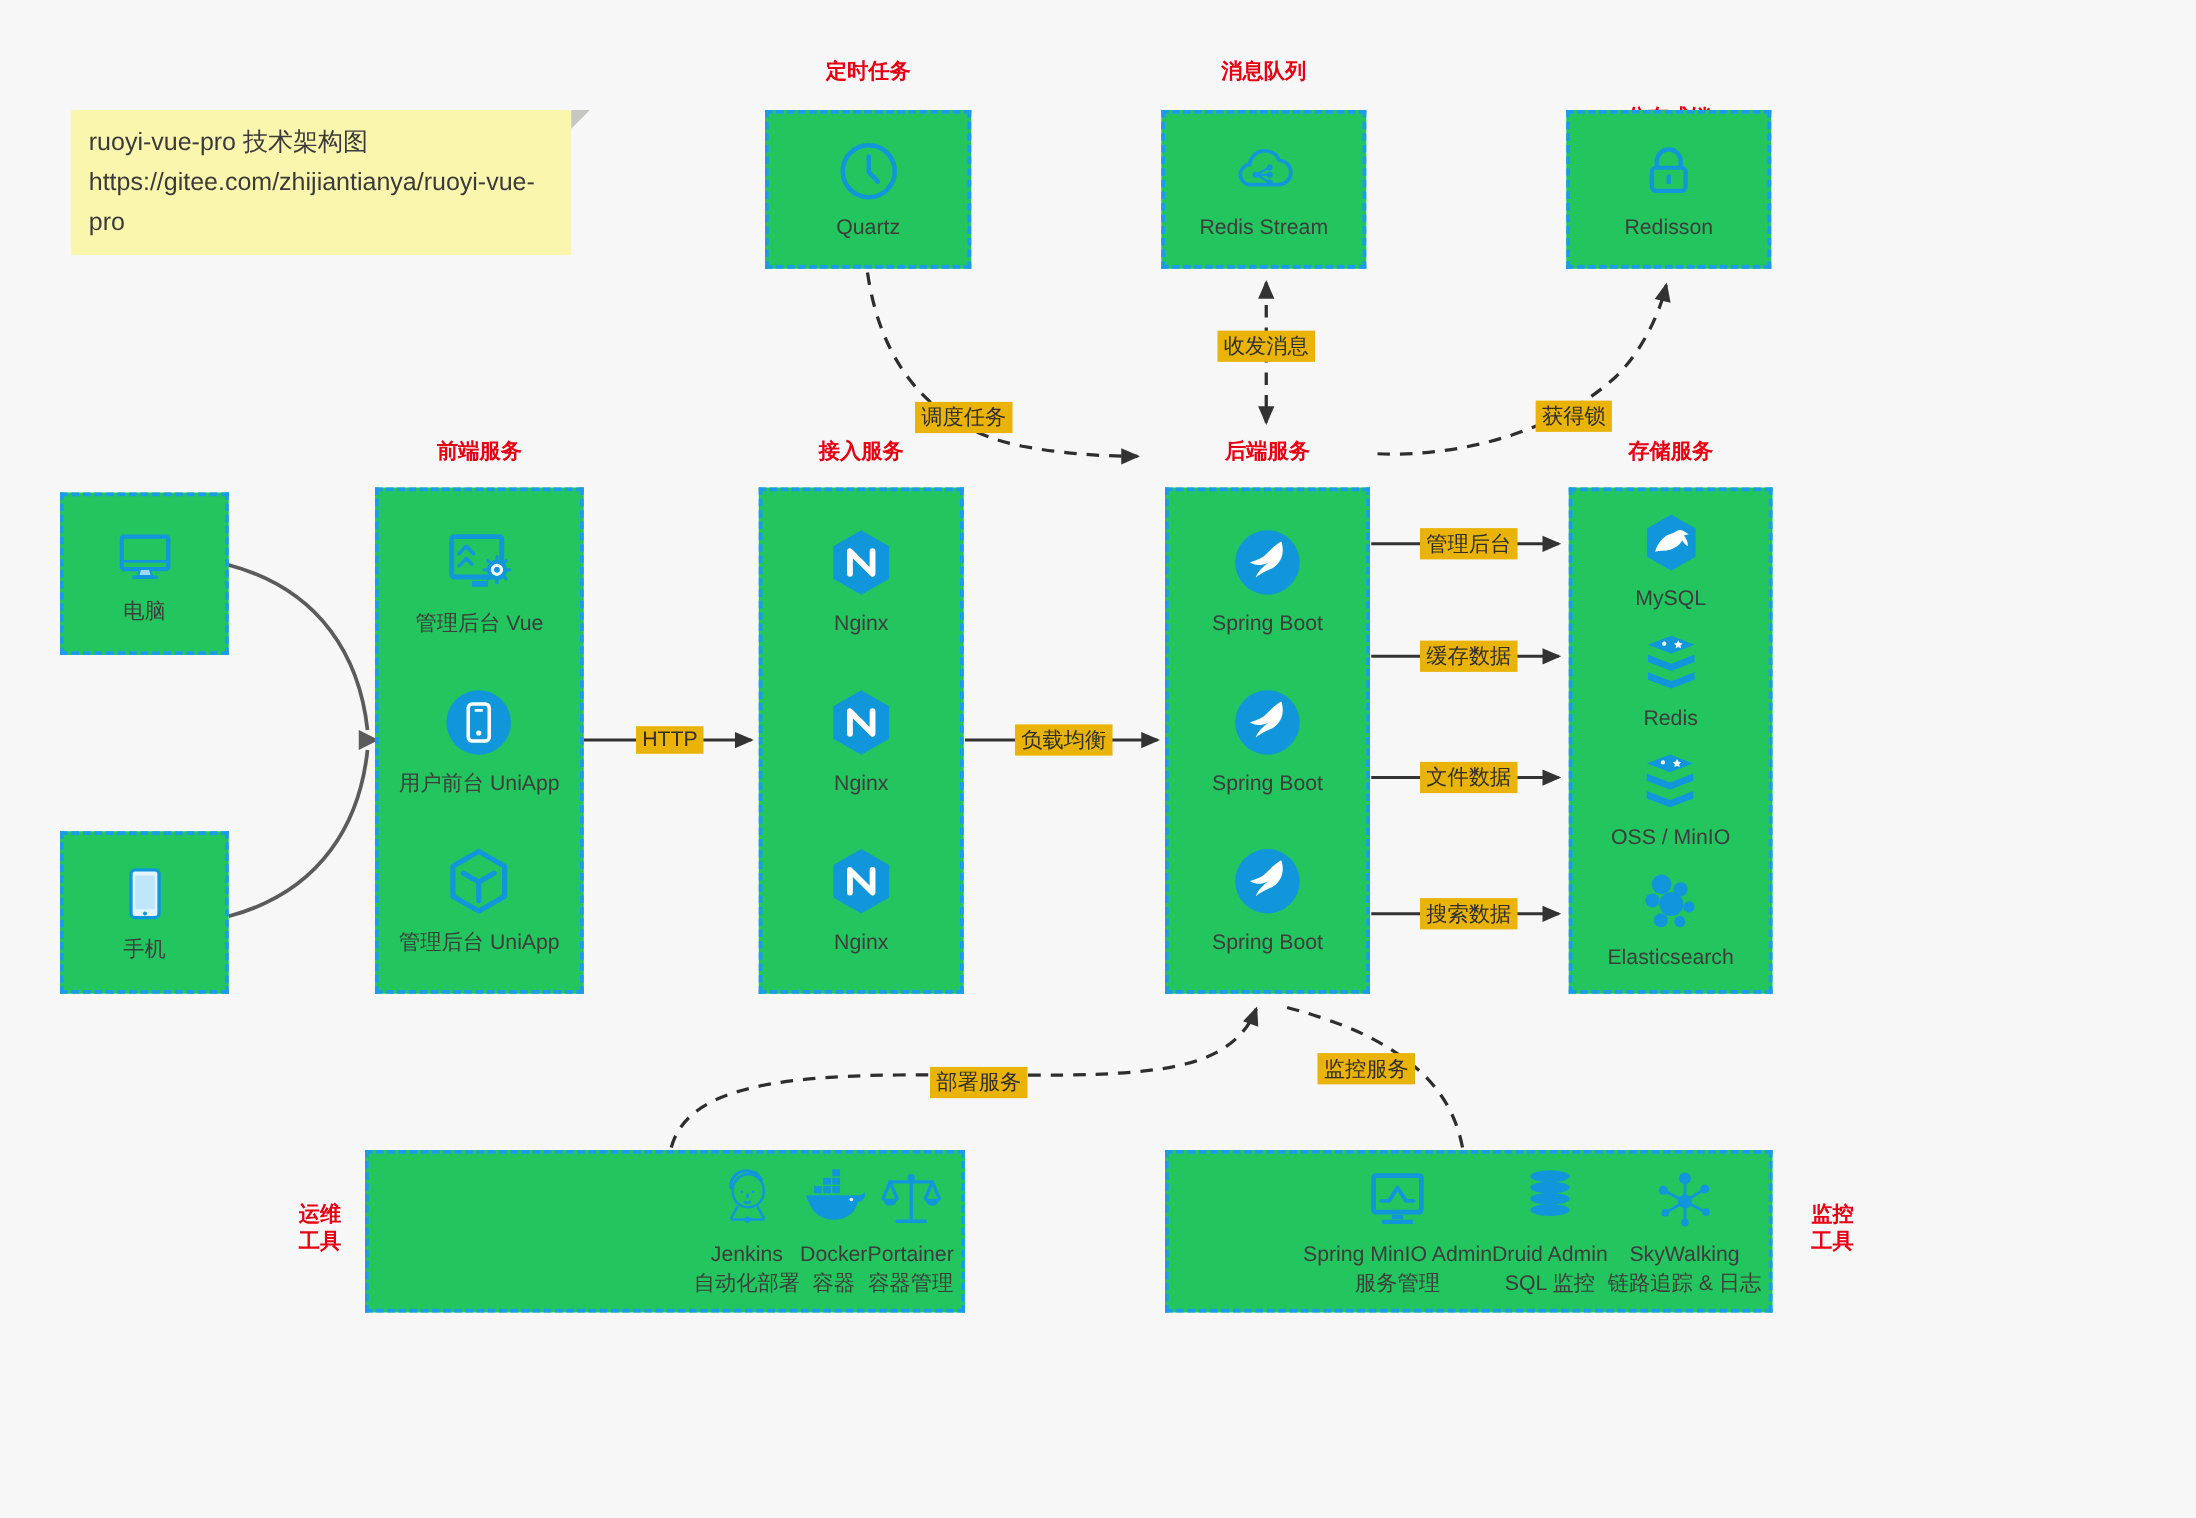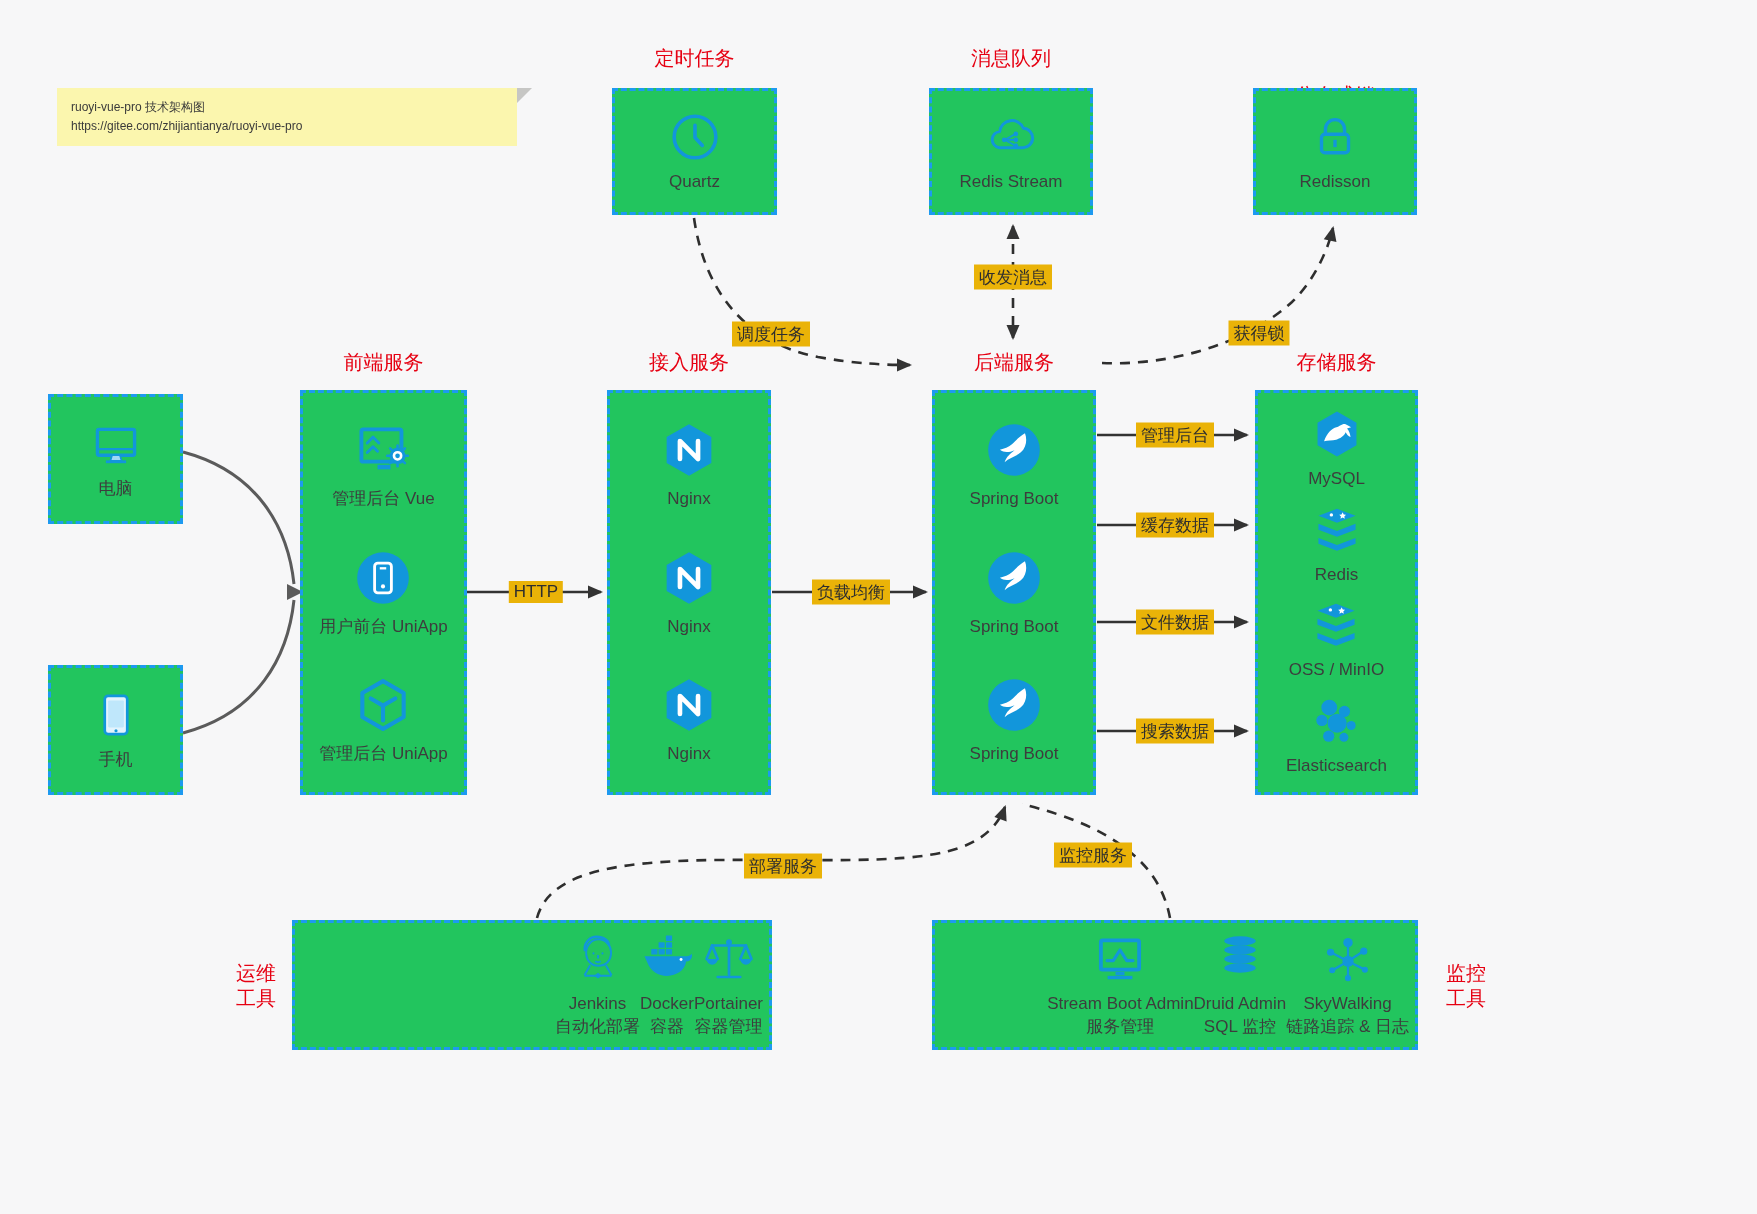--- a/index.html
+++ b/index.html
@@ -12,30 +12,30 @@
     box-sizing:border-box; display:flex; align-items:center; justify-content:center;
   }
   .col-box { flex-direction:column; justify-content:space-around; padding:8px 0; }
   .row-box { flex-direction:row; justify-content:flex-end; padding:4px 6px; }
   .cell { display:flex; flex-direction:column; align-items:center; gap:7px; }
   .cell svg { width:62px; height:62px; display:block; }
   .small-cell svg { width:54px; height:54px; }
   .bcell svg { width:54px; height:54px; }
   .cell-label { font-size:17px; color:#3d3d3d; white-space:nowrap; text-align:center; line-height:1.35; }
   .red-title {
-    position:absolute; color:#e60012; font-size:20px; font-weight:normal;
+    position:absolute; color:#e60012; font-size:17px; font-weight:bold;
     text-align:center; white-space:nowrap; line-height:1.25;
   }
   .edge-label {
     position:absolute; transform:translate(-50%,-50%);
     font-size:17px; color:#2e2e2e; background:#eab308; padding:1px 5px; white-space:nowrap;
   }
   .note {
-    position:absolute; left:57px; top:88px; width:460px; box-sizing:border-box;
-    background:#fbf6ae; padding:10px 14px; font-size:12px; color:#3a3a3a; line-height:1.6;
+    position:absolute; left:57px; top:88px; width:400px; box-sizing:border-box;
+    background:#fbf6ae; padding:10px 14px; font-size:20px; color:#3a3a3a; line-height:1.6;
   }
   .note-fold {
     position:absolute; left:100%; top:0; width:0; height:0;
     border-top:15px solid #c6c6c4; border-right:15px solid transparent;
   }
   .overlay { position:absolute; left:0; top:0; pointer-events:none; }
 </style>
 </head>
 <body>
 
@@ -372,21 +372,21 @@
   <div class="box row-box" style="left:932px;top:920px;width:486px;height:130px;">
     <div class="cell bcell">
       <span>
         <svg viewBox="0 0 48 48" stroke="#1296db" fill="none">
             <rect x="7" y="7.5" width="34" height="26" rx="1.5" stroke-width="3.4"></rect>
             <path d="M12.5 25.5 h5.5 l6 -9.5 6 9.5 h5.5" stroke-width="2.8" stroke-linecap="round" stroke-linejoin="round"></path>
             <rect x="20" y="35.5" width="8" height="3" fill="#1296db" stroke="none"></rect>
             <line x1="13" y1="40.5" x2="35" y2="40.5" stroke-width="3"></line>
           </svg>
       </span>
-      <span class="cell-label"><span>Stream Boot Admin</span><br><span>服务管理</span></span>
+      <span class="cell-label"><span>Spring MinIO Admin</span><br><span>服务管理</span></span>
     </div>
     <div class="cell bcell">
       <span>
         <svg viewBox="0 0 48 48" fill="#1296db">
             <ellipse cx="24" cy="8" rx="14" ry="4.2"></ellipse>
             <ellipse cx="24" cy="16" rx="14" ry="4.2"></ellipse>
             <ellipse cx="24" cy="24" rx="14" ry="4.2"></ellipse>
             <ellipse cx="24" cy="32" rx="14" ry="4.2"></ellipse>
           </svg>
       </span>

